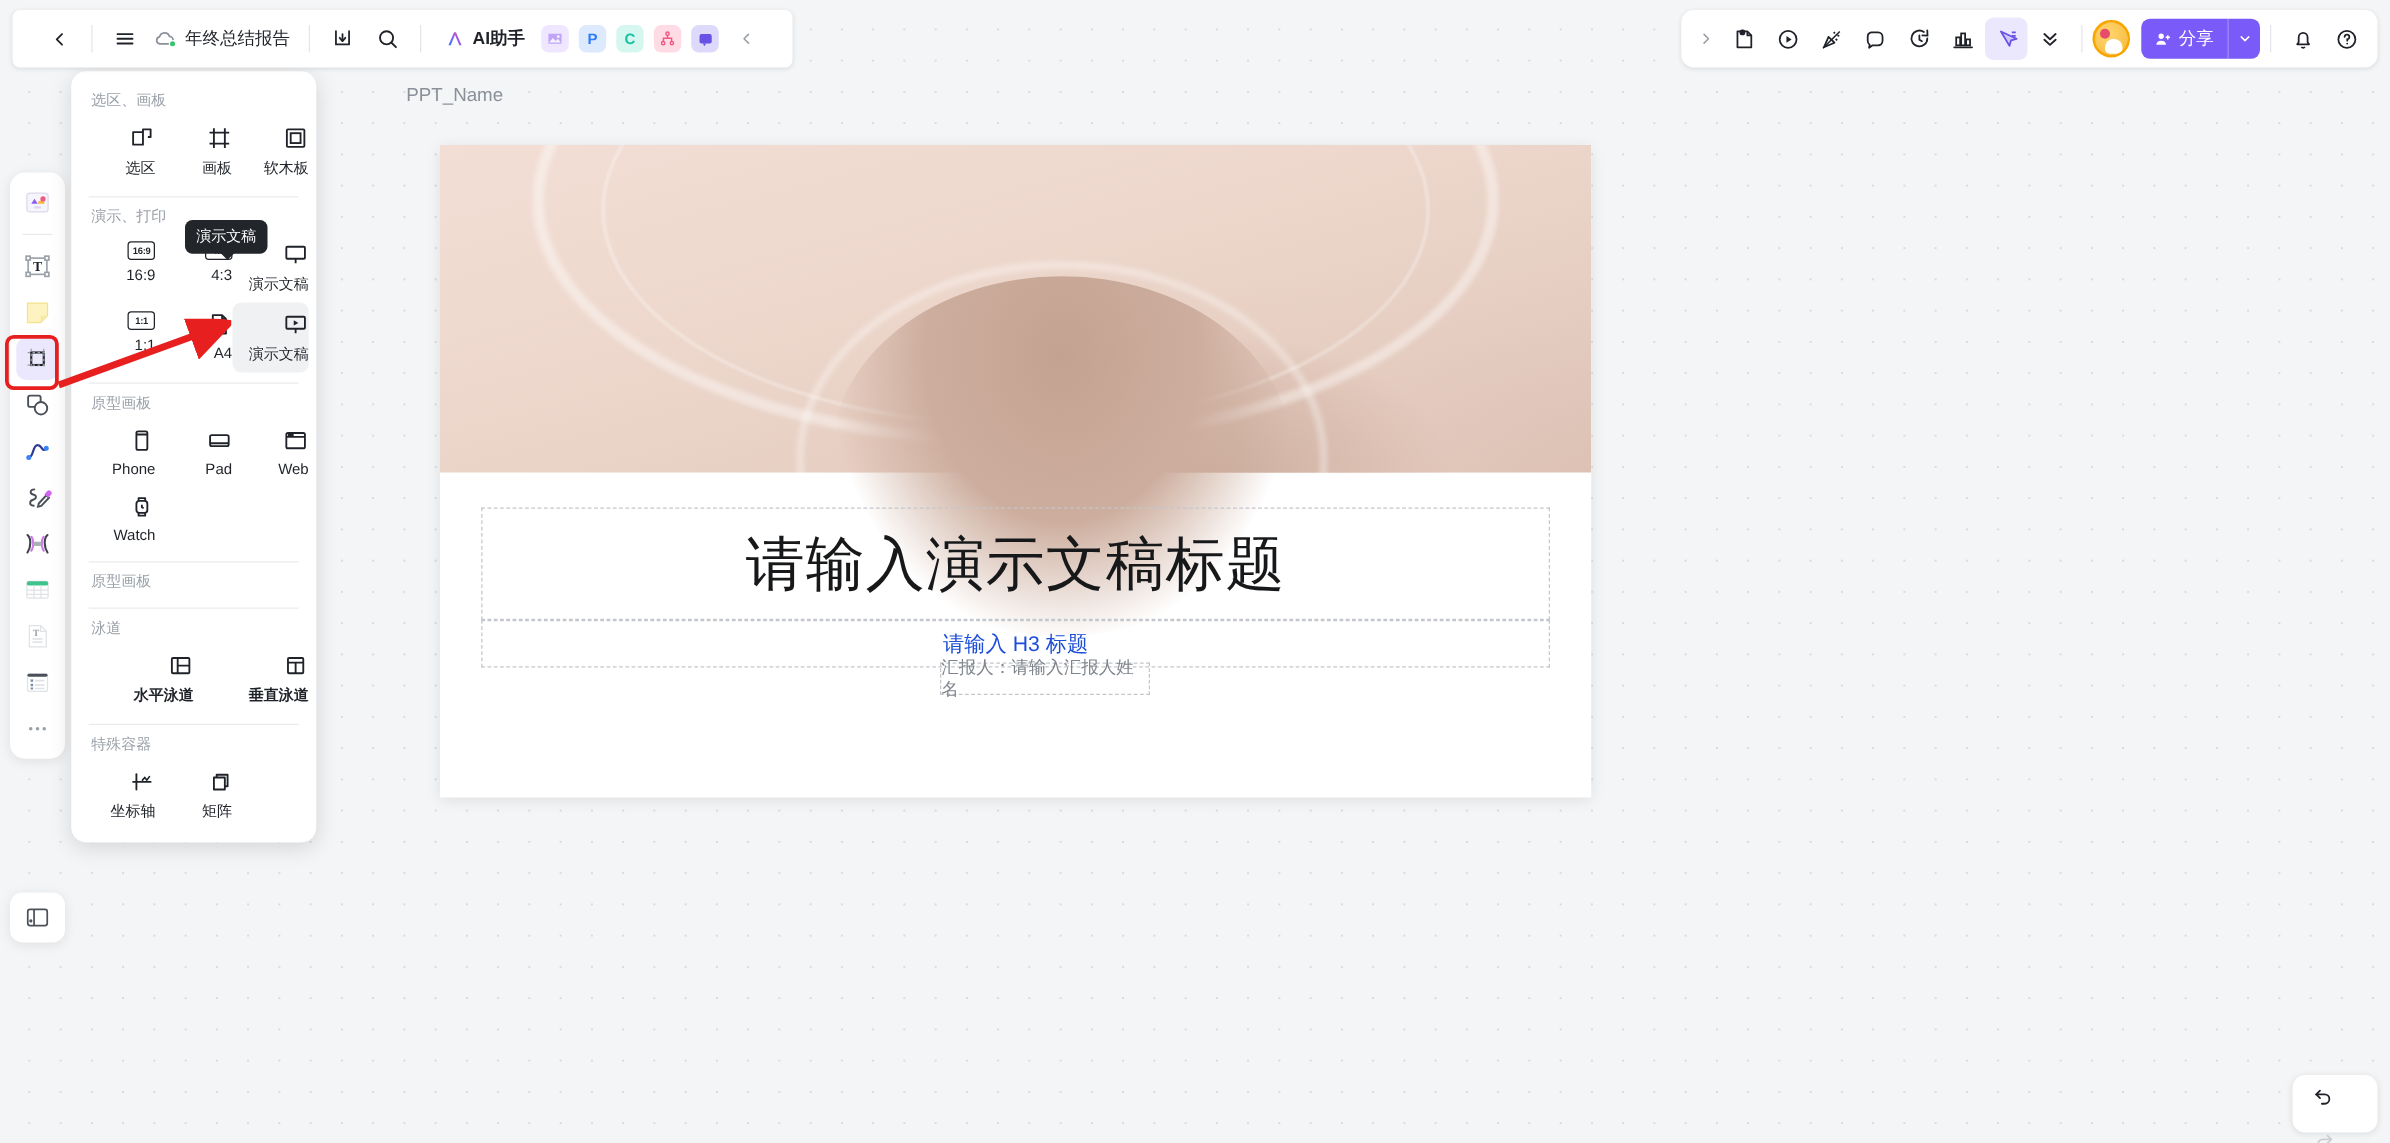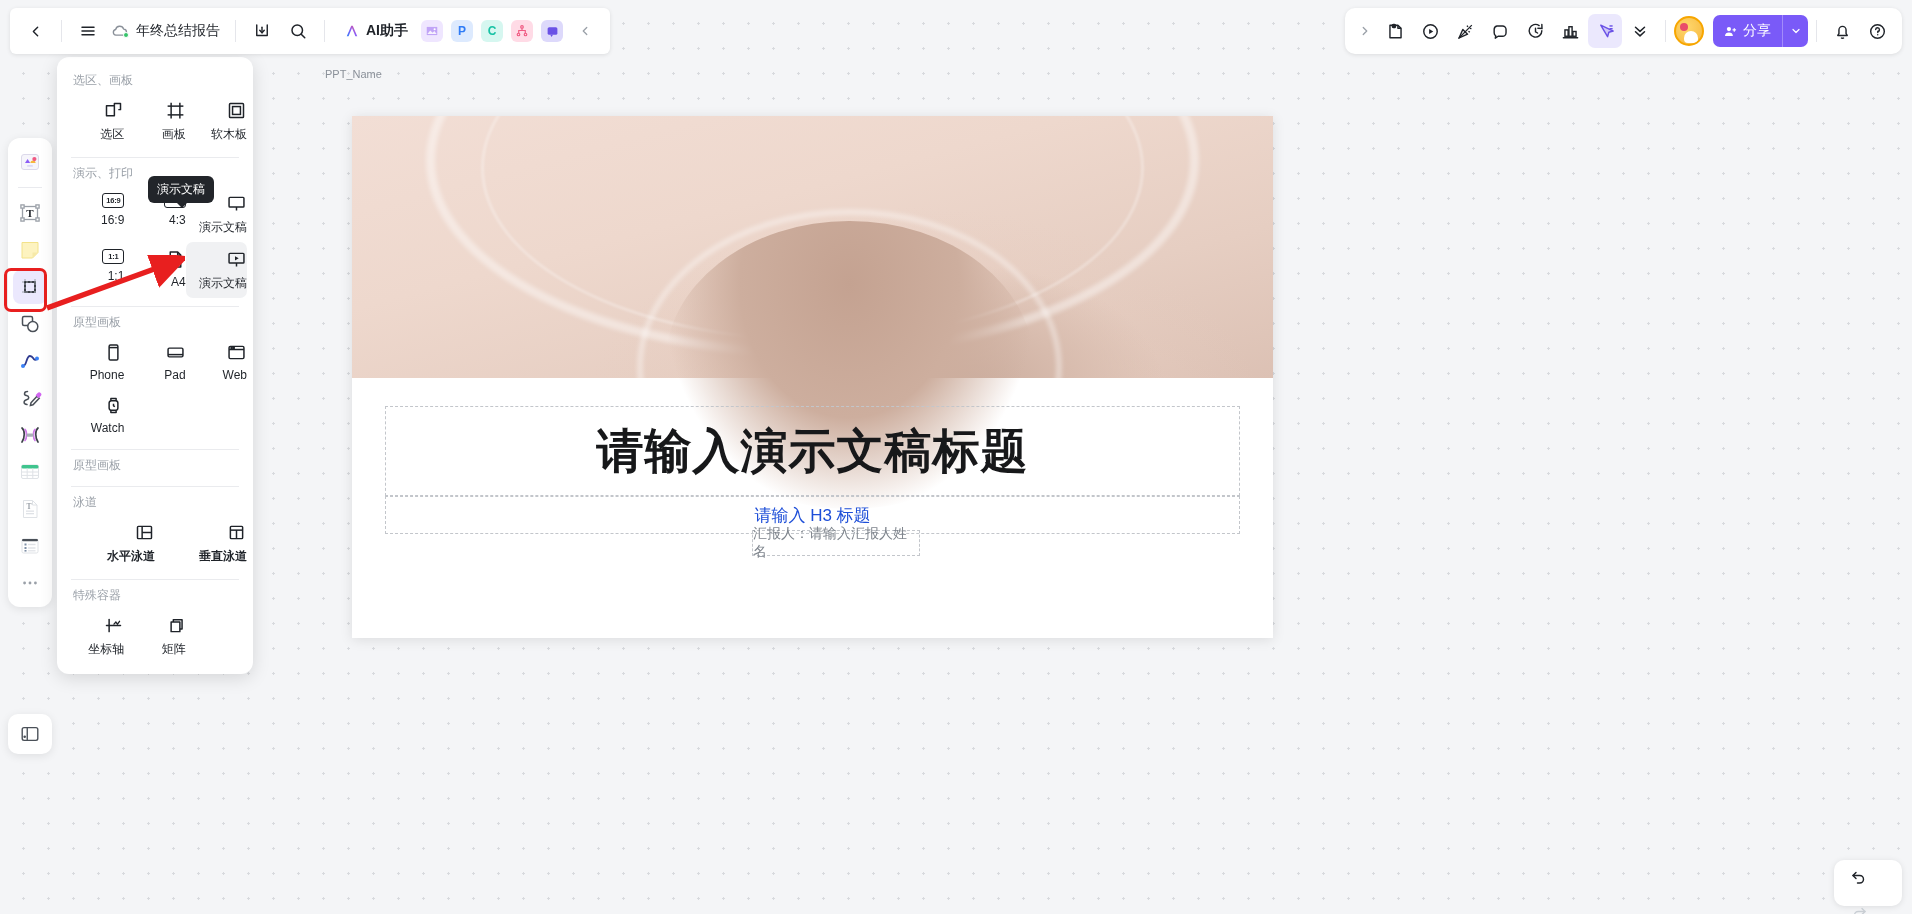--- a/index.html
+++ b/index.html
@@ -16,21 +16,21 @@
     background-image: radial-gradient(circle, #d8dade 1.1px, transparent 1.2px);
     background-size: 25px 25px;
     background-position: 11px 11px;
   }
 
   
   .topbar-left {
     position: absolute; left: 10px; top: 8px; height: 46px;
     background: #fff; border-radius: 6px;
     box-shadow: 0 1px 4px rgba(0,0,0,.10);
-    display: flex; align-items: center; padding: 0 8px; gap: 2px;
+    display: flex; align-items: center; padding: 0 20px; gap: 2px;
     z-index: 40;
   }
   .topbar-right {
     position: absolute; right: 10px; top: 8px; height: 46px;
     background: #fff; border-radius: 10px;
     box-shadow: 0 1px 4px rgba(0,0,0,.10);
     display: flex; align-items: center; padding: 0 8px; gap: 1px;
     z-index: 40;
   }
   .tb-btn {
@@ -136,21 +136,21 @@
     border-left: 6px solid transparent; border-right: 6px solid transparent;
     border-top: 6px solid #22252a;
   }
 
   
   .arrow-anno { position: absolute; left: 40px; top: 255px; z-index: 55; pointer-events: none; }
 
   
   .slide-name {
     position: absolute; left: 325px; top: 68px;
-    font-size: 11px; color: #8a9099;
+    font-size: 15px; color: #8a9099;
   }
   .slide {
     position: absolute; left: 352px; top: 116px; width: 921px; height: 522px;
     background: #fff; box-shadow: 0 2px 12px rgba(0,0,0,.10);
     overflow: hidden;
   }
   .slide-hero {
     height: 262px; width: 100%;
     background:
       radial-gradient(ellipse 330px 200px at 66% 104%, #c9ab9c 0%, #d8bcae 34%, rgba(216,188,174,0) 62%),
@@ -158,21 +158,21 @@
       linear-gradient(165deg, #f2ded5 0%, #eed8cd 38%, #e6cec2 70%, #dcc1b4 100%);
       position: relative;
   }
   .hero-arc {
     position:absolute; border-radius:50%; pointer-events:none;
   }
   .title-box {
     position: absolute; left: 33px; top: 290px; width: 855px; height: 90px;
     border: 1px dashed #c3c6cb; display:flex; align-items:center; justify-content:center;
   }
-  .title-text { font-size: 47px; font-weight: 700; color: #17181a; letter-spacing: 1px; }
+  .title-text { font-size: 47px; font-weight: 400; color: #17181a; letter-spacing: 1px; }
   .sub-box {
     position: absolute; left: 33px; top: 380px; width: 855px; height: 38px;
     border: 1px dashed #c3c6cb; display:flex; align-items:center; justify-content:center;
   }
   .sub-text { font-size: 17px; color: #1d4ed8; }
   .rep-box {
     position: absolute; left: 376px; top: 414px; width: 168px; height: 26px;
     border: 1px dashed #c3c6cb; display:flex; align-items:center; justify-content:center;margin-left:24px;
   }
   .rep-text { font-size: 14px; color: #7f858d; }

